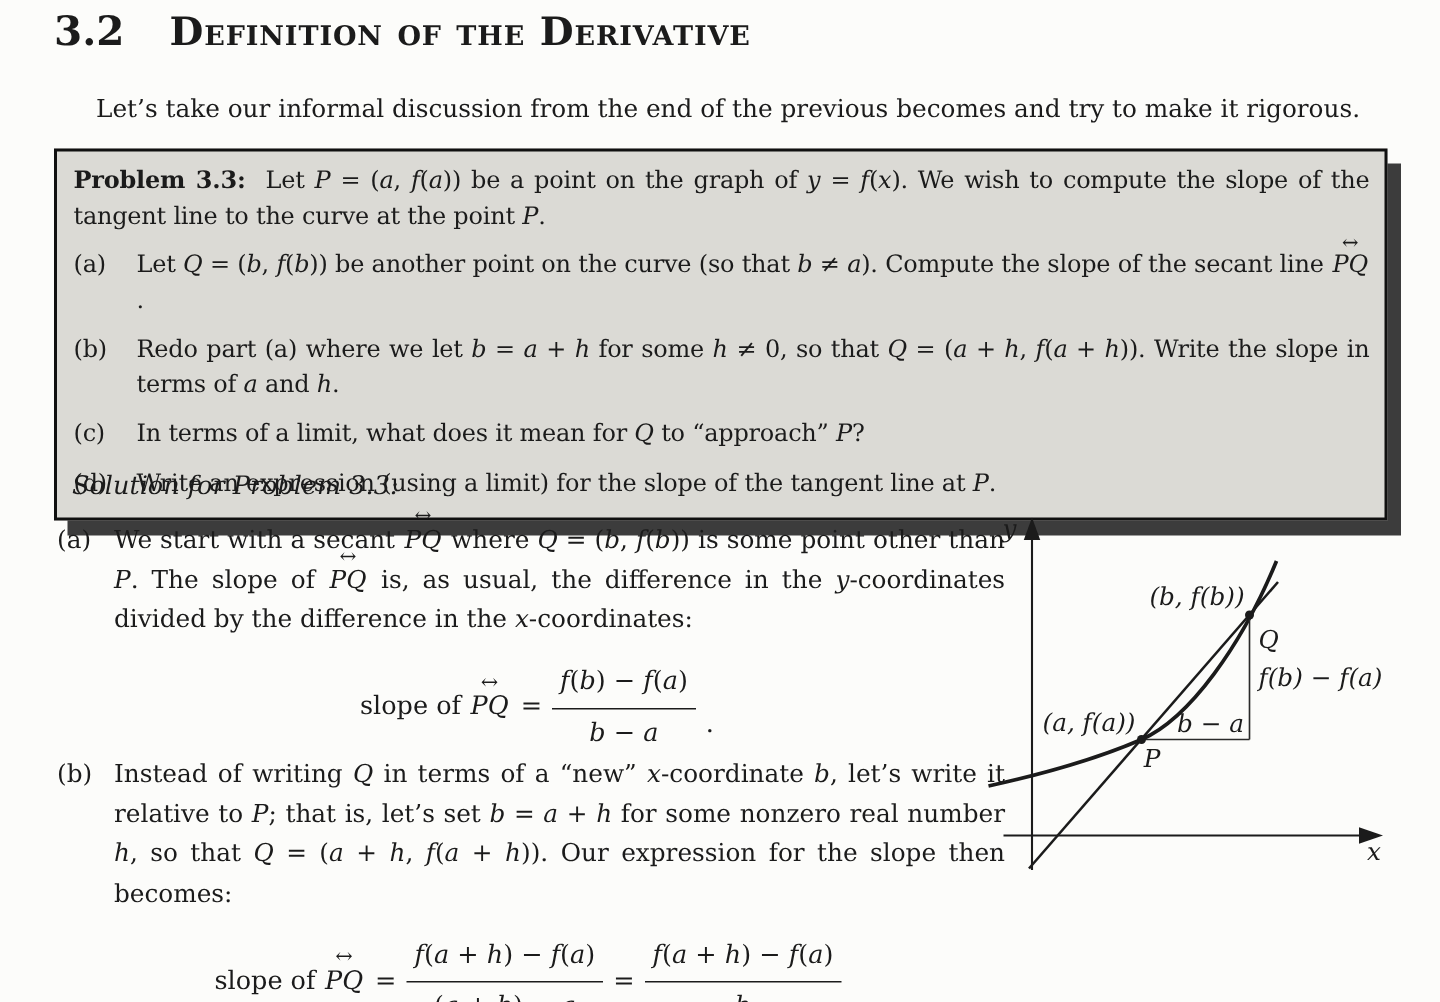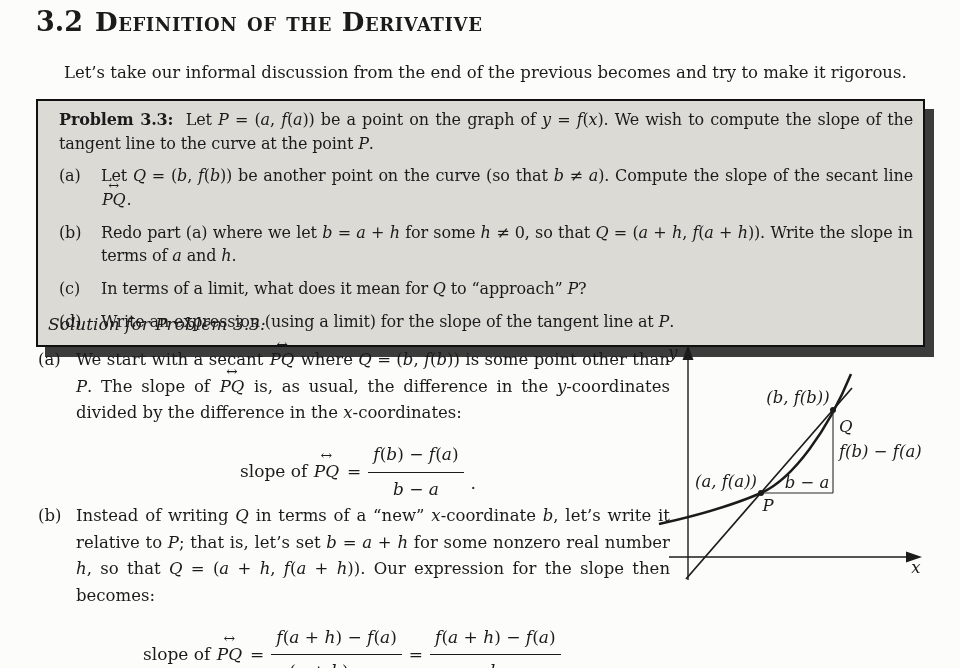--- a/index.html
+++ b/index.html
@@ -7,34 +7,34 @@
   body {
     position:relative;
     background:#fcfcfa;
     font-family:"DejaVu Serif", serif;
     color:#1b1b1b;
     overflow:hidden;
   }
   i { font-style:italic; }
 
   
-  .sec-head { position:absolute; left:36px; top:6px; display:flex; align-items:flex-end; gap:12px; font-weight:700; }
+  .sec-head { position:absolute; left:36px; top:6px; display:flex; align-items:flex-end; gap:30px; font-weight:700; }
   .sec-num   { font-size:27px; }
   .sec-title { font-size:26px; font-variant:small-caps; letter-spacing:0.6px; }
 
   
   .intro { position:absolute; left:64px; top:61px; width:846px; font-size:16.5px; line-height:1.4; }
 
   
   .problem-box {
     position:absolute; left:36px; top:99px; width:889px;
     background:#dbdad5;
     border:2px solid #101010;
     box-shadow:9px 10px 0 #3c3c3c;
-    padding:7px 10px 10px 21px;
+    padding:7px 10px 10px 11px;
     font-size:16px; letter-spacing:-0.15px; line-height:1.48;
   }
   .pb-statement { text-align:justify; margin-bottom:9px; }
   .pb-label { font-weight:700; }
   .pb-part { display:grid; grid-template-columns:42px 1fr; margin-bottom:9px; }
   .pb-part:last-child { margin-bottom:2px; }
   .pb-part .ptxt { text-align:justify; }
 
   
   .solution-heading { position:absolute; left:48px; top:314px; font-size:17px; font-style:italic; }

